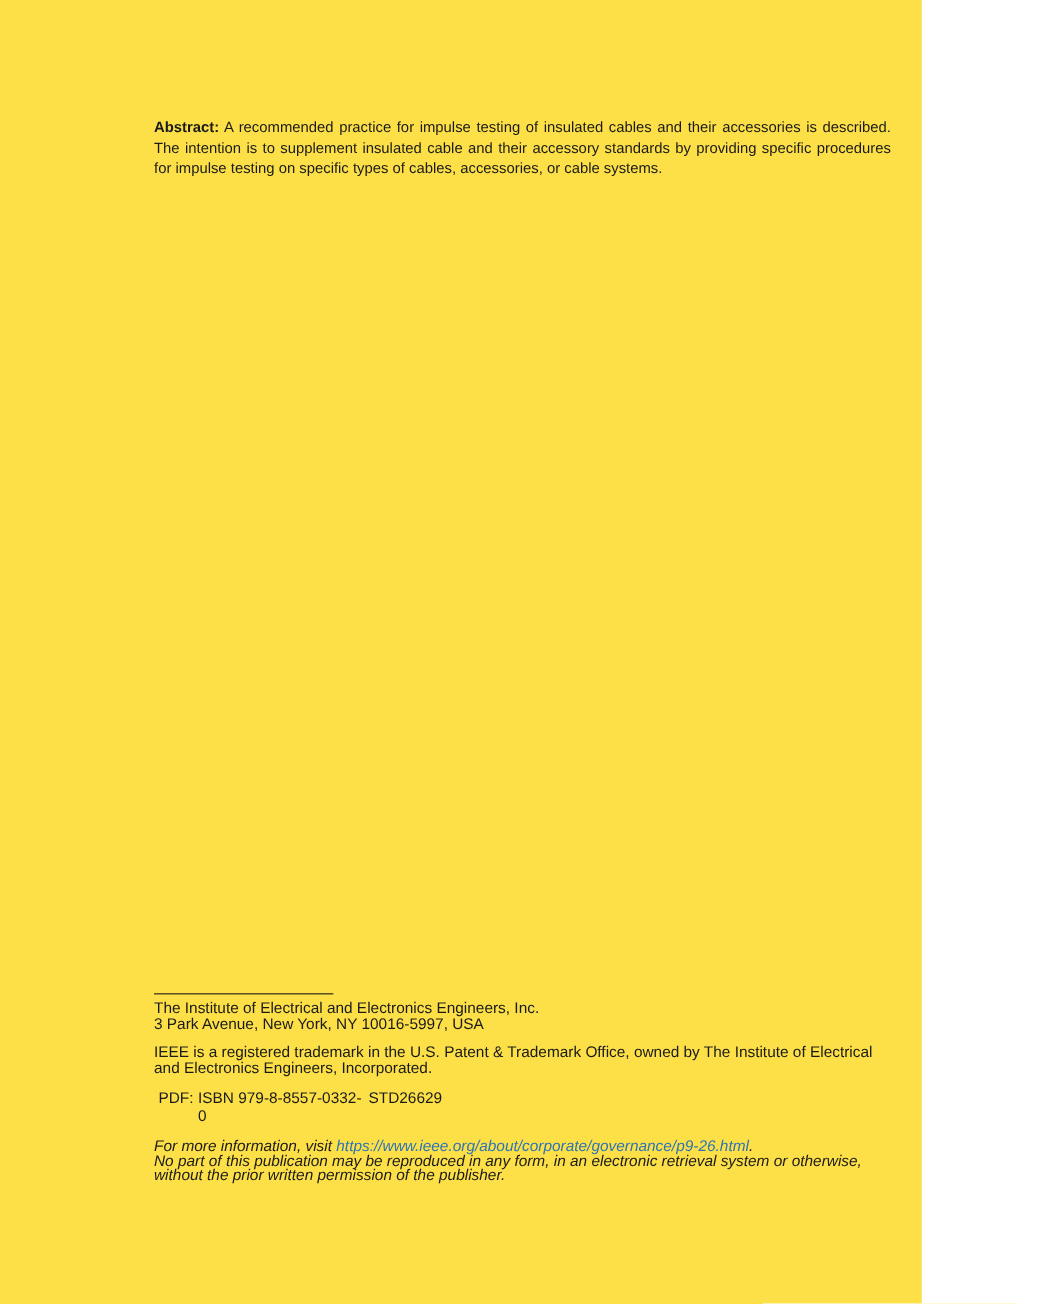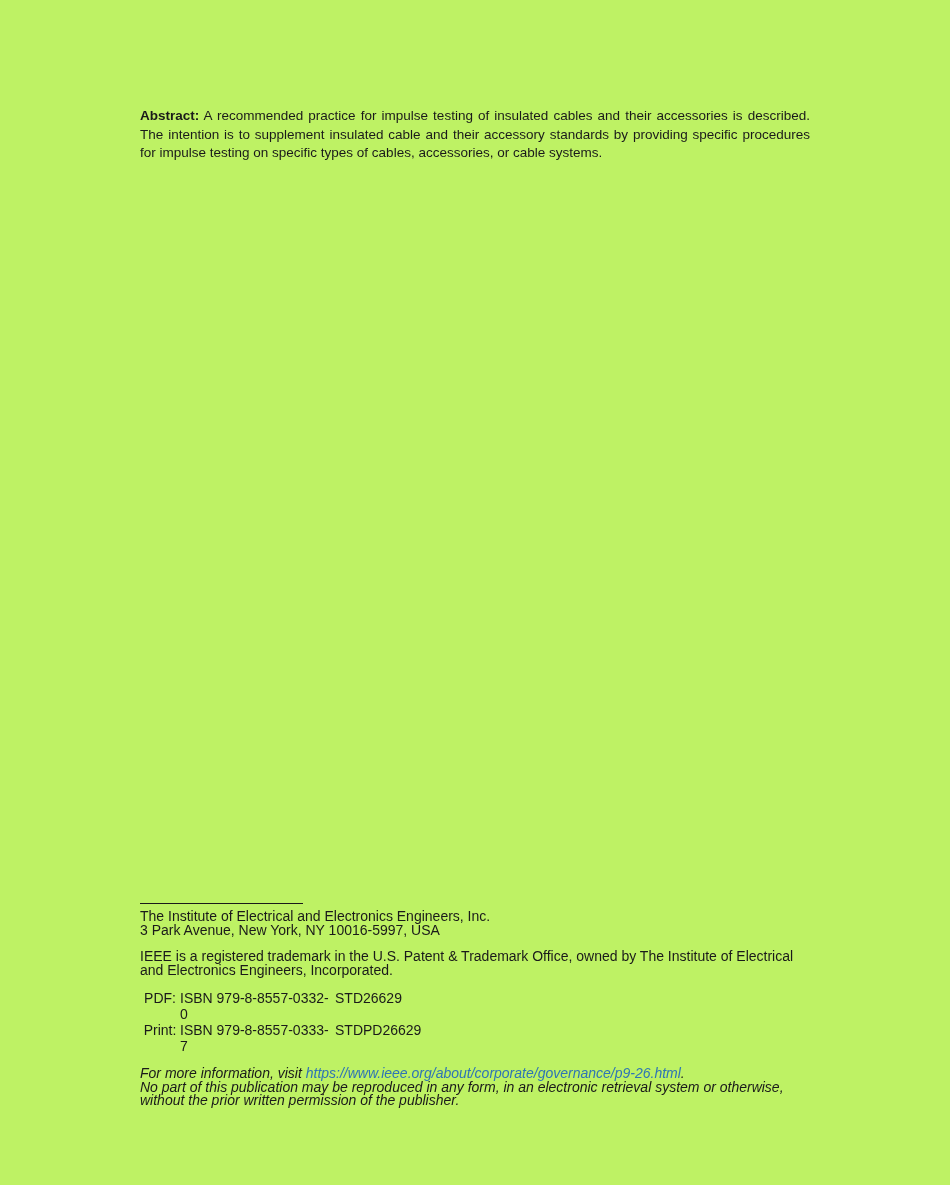--- a/index.html
+++ b/index.html
@@ -1,21 +1,21 @@
 <!DOCTYPE html>
 <html><head>
 <meta charset="utf-8">
 <style>
   * { margin: 0; padding: 0; box-sizing: border-box; }
   html, body { background: #ffffff; }
   .page {
     position: relative;
-    width: 950px;
+    width: 838px;
     height: 1185px;
-    background: #bef264;
+    background: #fde047;
     font-family: "Liberation Sans", sans-serif;
     color: #1a1a1a;
     overflow: hidden;
   }
   .content {
     position: absolute;
     left: 140px;
     top: 107px;
     width: 670px;
   }
@@ -74,25 +74,20 @@
     <div class="fblock">
       <div>IEEE is a registered trademark in the U.S. Patent &amp; Trademark Office, owned by The Institute of Electrical and Electronics Engineers, Incorporated.</div>
     </div>
 
     <div class="isbn-table">
       <div class="isbn-row">
         <span class="isbn-format">PDF:</span>
         <span class="isbn-number">ISBN 979-8-8557-0332-0</span>
         <span class="isbn-std">STD26629</span>
       </div>
-      <div class="isbn-row">
-        <span class="isbn-format">Print:</span>
-        <span class="isbn-number">ISBN 979-8-8557-0333-7</span>
-        <span class="isbn-std">STDPD26629</span>
-      </div>
     </div>
 
     <div class="legal">
       <div><span>For more information, visit </span><a href="#">https://www.ieee.org/about/corporate/governance/p9-26.html</a><span>.</span></div>
       <div>No part of this publication may be reproduced in any form, in an electronic retrieval system or otherwise, without the prior written permission of the publisher.</div>
     </div>
   </div>
 
 </div>
 

